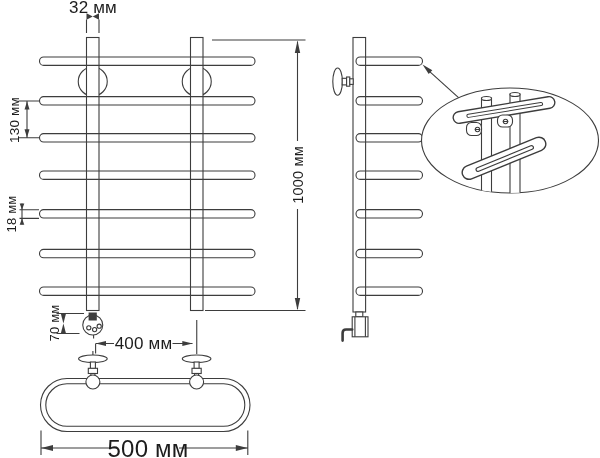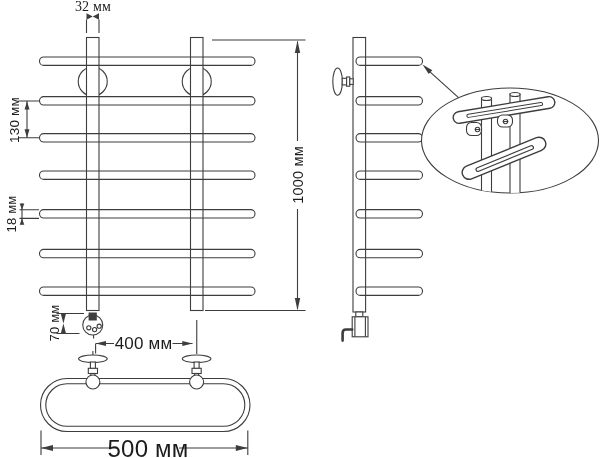--- a/index.html
+++ b/index.html
@@ -15,21 +15,21 @@
   .wf{ stroke:var(--line); stroke-width:1.1; fill:var(--bg); }
   .solid{ fill:var(--line); stroke:none; }
   .cable{ stroke:var(--line); stroke-width:2.6; fill:none; stroke-linecap:round; stroke-linejoin:round; }
   .tube-d{ stroke:var(--line); fill:none; stroke-linecap:round; }
   .tube-w{ stroke:var(--bg); fill:none; stroke-linecap:round; }
   .dim-label{
     position:absolute; white-space:nowrap; color:var(--text);
     transform:translate(-50%,-50%); line-height:1; letter-spacing:0.2px;
   }
   .rot{ transform:translate(-50%,-50%) rotate(-90deg); }
-  .fs13{ font-size:13px; } .fs135{ font-size:13.5px; } .fs14{ font-size:14px;font-family:Liberation Serif, serif; }
+  .fs13{ font-size:13px; } .fs135{ font-size:13.5px; } .fs14{ font-size:17px; }
   .fs145{ font-size:14.5px; } .fs17{ font-size:17px; } .fs175{ font-size:24px;text-align:right; }
 </style>
 </head>
 <body>
 
 <div class="stage">
 
 <svg width="600" height="458" viewBox="0 0 600 458">
   <defs>
     <clipPath id="detailClip">

